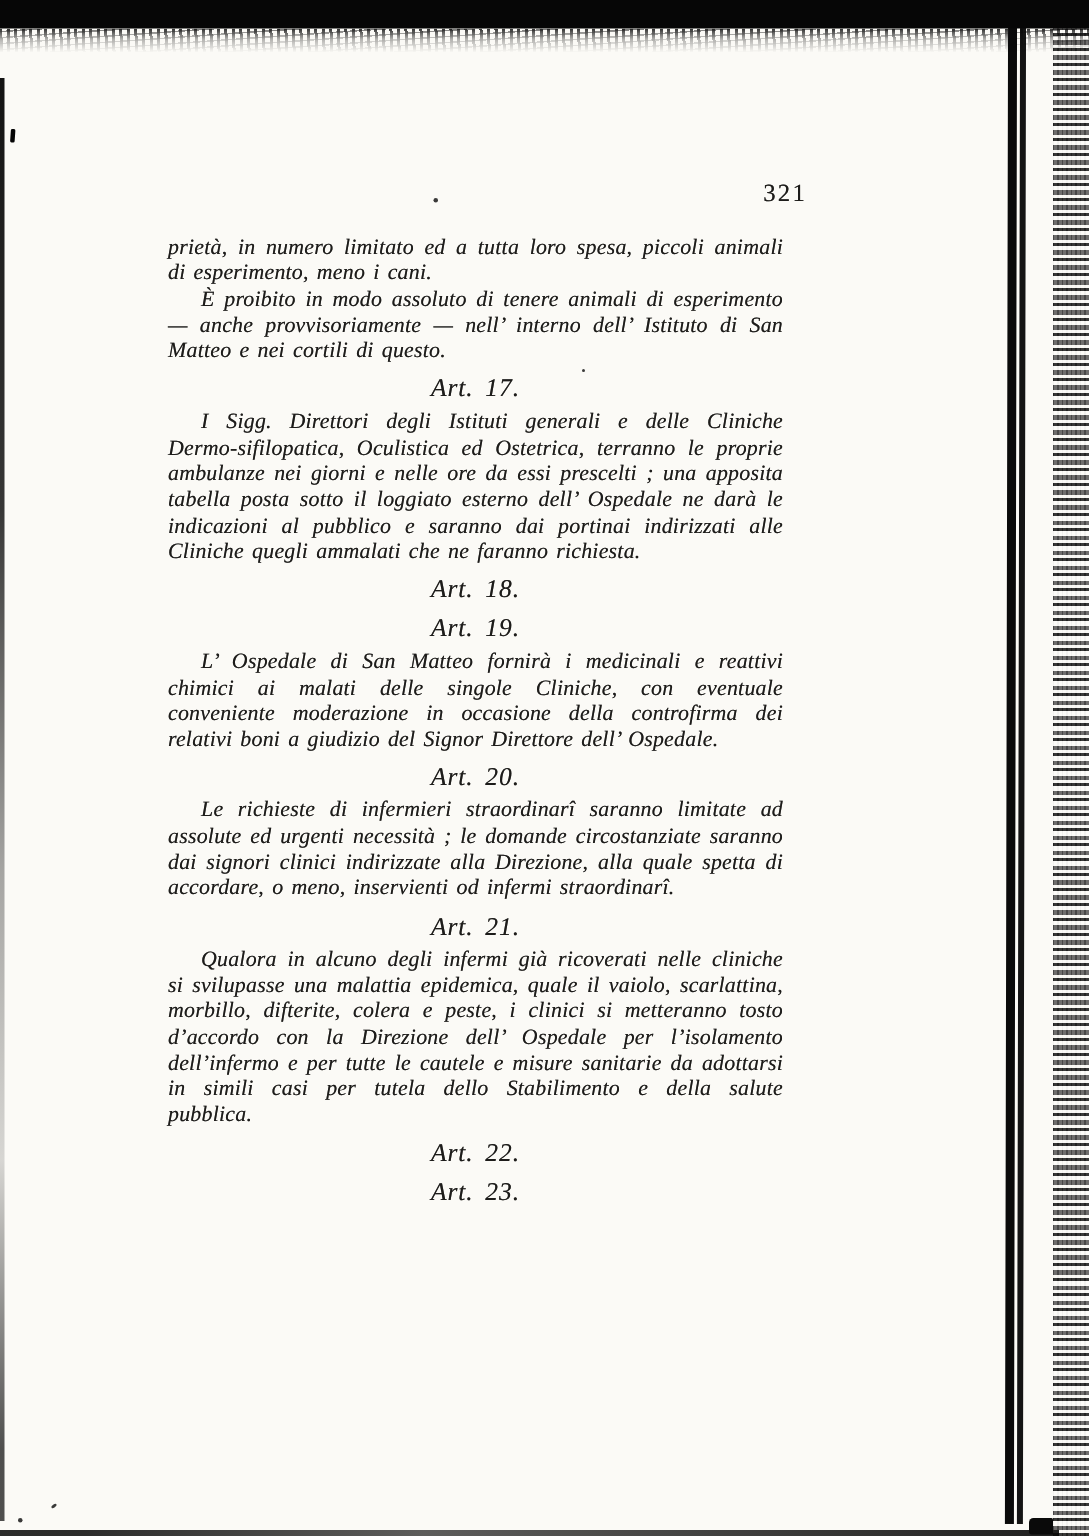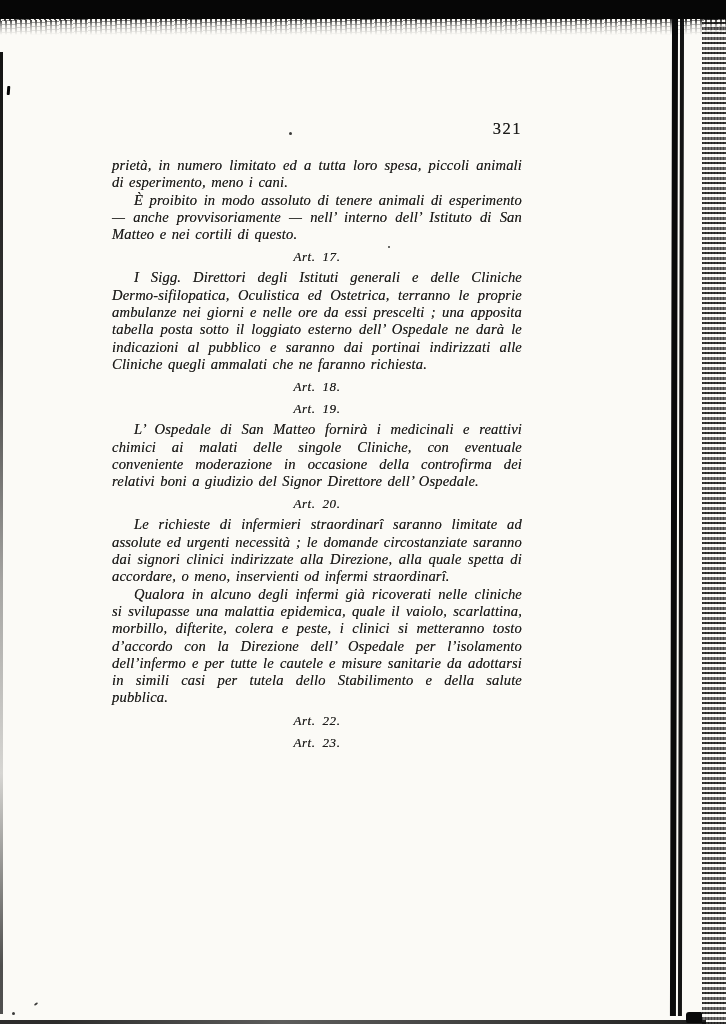--- a/index.html
+++ b/index.html
@@ -67,41 +67,41 @@
     background: #050505; border-radius: 1px; transform: rotate(4deg); z-index: 3;
   }
   .speck { position: absolute; background: rgba(10,10,10,.8); border-radius: 50%; z-index: 3; }
   .speck-a { left: 289px; top: 132px; width: 3px; height: 3px; }
   .speck-b { left: 34px; top: 1003px; width: 4px; height: 2px; transform: rotate(-35deg); }
   .speck-c { left: 12px; top: 1012px; width: 3px; height: 3px; }
   .speck-d { left: 388px; top: 246px; width: 2px; height: 2px; }
 
   
   .page-number {
-    position: absolute; left: 112px; top: 119px; width: 410px;
+    position: absolute; left: 128px; top: 119px; width: 410px;
     text-align: right; font-size: 16.5px; letter-spacing: 1.5px;
     text-shadow: 0 0 .4px rgba(20,20,20,.7);
     z-index: 2;
   }
   .text-block {
     position: absolute; left: 112px; top: 157px; width: 410px; z-index: 2; font-style: italic;
   }
   .para {
     margin: 0;
     font-size: 14.6px;
     line-height: 17.3px;
     text-align: justify;
     word-spacing: 1.6px;
     letter-spacing: .15px;
     text-shadow: 0 0 .4px rgba(20,20,20,.65);
   }
   .para.indent { text-indent: 22px; }
   .art {
     margin: 6px 0 4px;
-    font-size: 13px;
+    font-size: 17px;
     font-weight: normal;
     text-align: center;
     letter-spacing: .6px;
     word-spacing: 3px;
     text-shadow: 0 0 .4px rgba(20,20,20,.65);
   }
 </style>
 </head>
 <body>
 
@@ -124,18 +124,19 @@
   <main class="text-block">
     <p class="para">prietà, in numero limitato ed a tutta loro spesa, piccoli animali di esperimento, meno i cani.</p>
     <p class="para indent">È proibito in modo assoluto di tenere animali di esperimento — anche provvisoriamente — nell’ interno dell’ Istituto di San Matteo e nei cortili di questo.</p>
     <h3 class="art">Art. 17.</h3>
     <p class="para indent">I Sigg. Direttori degli Istituti generali e delle Cliniche Dermo-sifilopatica, Oculistica ed Ostetrica, terranno le proprie ambulanze nei giorni e nelle ore da essi prescelti ; una apposita tabella posta sotto il loggiato esterno dell’ Ospedale ne darà le indicazioni al pubblico e saranno dai portinai indirizzati alle Cliniche quegli ammalati che ne faranno richiesta.</p>
     <h3 class="art">Art. 18.</h3>
     <h3 class="art">Art. 19.</h3>
     <p class="para indent">L’ Ospedale di San Matteo fornirà i medicinali e reattivi chimici ai malati delle singole Cliniche, con eventuale conveniente moderazione in occasione della controfirma dei relativi boni a giudizio del Signor Direttore dell’ Ospedale.</p>
     <h3 class="art">Art. 20.</h3>
     <p class="para indent">Le richieste di infermieri straordinarî saranno limitate ad assolute ed urgenti necessità ; le domande circostanziate saranno dai signori clinici indirizzate alla Direzione, alla quale spetta di accordare, o meno, inservienti od infermi straordinarî.</p>
+    <h3 class="art">Art. 21.</h3>
     <p class="para indent">Qualora in alcuno degli infermi già ricoverati nelle cliniche si svilupasse una malattia epidemica, quale il vaiolo, scarlattina, morbillo, difterite, colera e peste, i clinici si metteranno tosto d’accordo con la Direzione dell’ Ospedale per l’isolamento dell’infermo e per tutte le cautele e misure sanitarie da adottarsi in simili casi per tutela dello Stabilimento e della salute pubblica.</p>
     <h3 class="art">Art. 22.</h3>
     <h3 class="art">Art. 23.</h3>
   </main>
 
 </div>
 
 </body></html>

